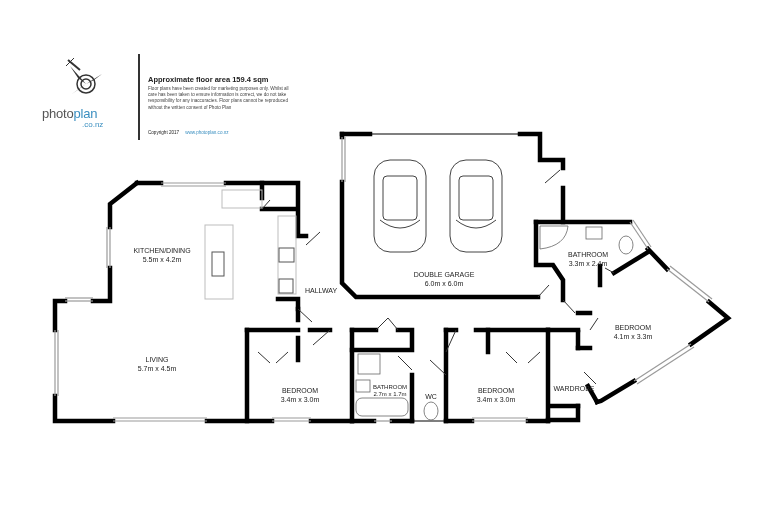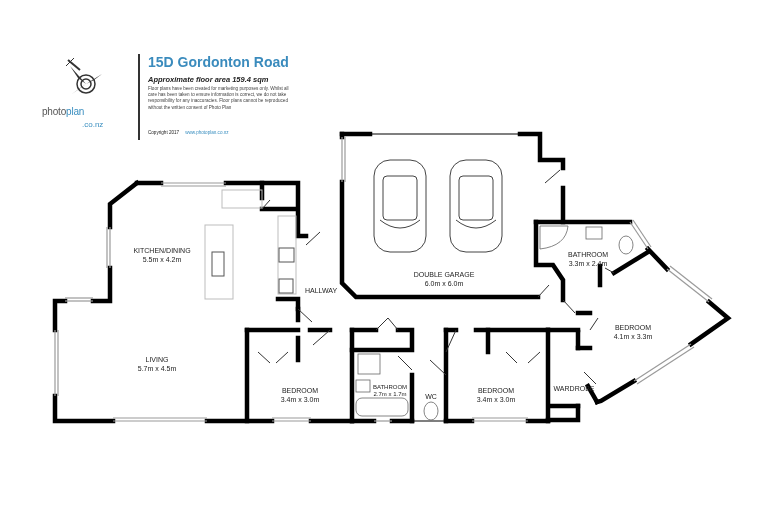--- a/index.html
+++ b/index.html
@@ -1,24 +1,24 @@
 <!DOCTYPE html>
 <html><head>
 <meta charset="utf-8">
 <style>
   html, body { margin:0; padding:0; background:#ffffff; }
   body { width:768px; height:512px; position:relative; overflow:hidden; font-family:"Liberation Sans", sans-serif; }
   .header { position:absolute; left:30px; top:40px; width:260px; height:110px; }
   .logo { position:absolute; left:10px; top:8px; width:90px; height:90px; }
-  .logo-text { position:absolute; left:12px; top:66px; font-size:10px; color:#555; letter-spacing:-0.2px; }
+  .logo-text { position:absolute; left:12px; top:66px; font-size:13px; color:#555; letter-spacing:-0.2px; }
   .logo-text .blue { color:#3b8fc0; }
   .logo-sub { position:absolute; left:52px; top:80px; font-size:8px; color:#3b8fc0;text-align:right; }
   .divider { position:absolute; left:108px; top:14px; width:2px; height:86px; background:#333; }
   .title { position:absolute; left:118px; top:14px; font-size:14px; font-weight:bold; color:#3a8bbd; white-space:nowrap; }
-  .area { position:absolute; left:118px; top:35px; font-size:7.5px; font-weight:bold; color:#222; white-space:nowrap;font-style:italic; }
+  .area { position:absolute; left:118px; top:35px; font-size:7.5px; font-weight:bold; color:#222; white-space:nowrap; }
   .disclaimer { position:absolute; left:118px; top:46px; width:150px; font-size:4.6px; line-height:6.2px; color:#444; }
   .copyright { position:absolute; left:118px; top:90px; font-size:4.6px; color:#222; white-space:nowrap; }
   .copyright .url { color:#3b8fc0; margin-left:6px; }
   svg.plan { position:absolute; left:0; top:0; }
   .lbl { font-family:"Liberation Sans", sans-serif; font-size:7px; fill:#222; text-anchor:middle; }
 </style>
 </head>
 <body>
 
 <div class="header">
@@ -32,21 +32,20 @@
       <polygon points="46,36 62,26 54,32"></polygon>
       <polygon points="46,36 58,54 50,42"></polygon>
       <polygon points="46,36 32,46 40,40"></polygon>
     </g>
     <line x1="28" y1="12" x2="40" y2="22" stroke="#333" stroke-width="2"></line>
     <line x1="26" y1="18" x2="34" y2="10" stroke="#333" stroke-width="1"></line>
   </svg>
   <div class="logo-text"><span>photo</span><span class="blue">plan</span></div>
   <div class="logo-sub">.co.nz</div>
   <div class="divider"></div>
-  <div class="title">15D Gordonton Road</div>
   <div class="area">Approximate floor area 159.4 sqm</div>
   <div class="disclaimer">Floor plans have been created for marketing purposes only. Whilst all care has been taken to ensure information is correct, we do not take responsibility for any inaccuracies. Floor plans cannot be reproduced without the written consent of Photo Plan</div>
   <div class="copyright"><span>Copyright 2017</span><span class="url">www.photoplan.co.nz</span></div>
 </div>
 
 <svg class="plan" width="768" height="512" viewBox="0 0 768 512">
   <g fill="none" stroke="#000" stroke-width="4.5" stroke-linecap="square">
 
     <polyline points="137,183 110,204 110,227"></polyline>
     <polyline points="110,268 110,301 93,301"></polyline>

